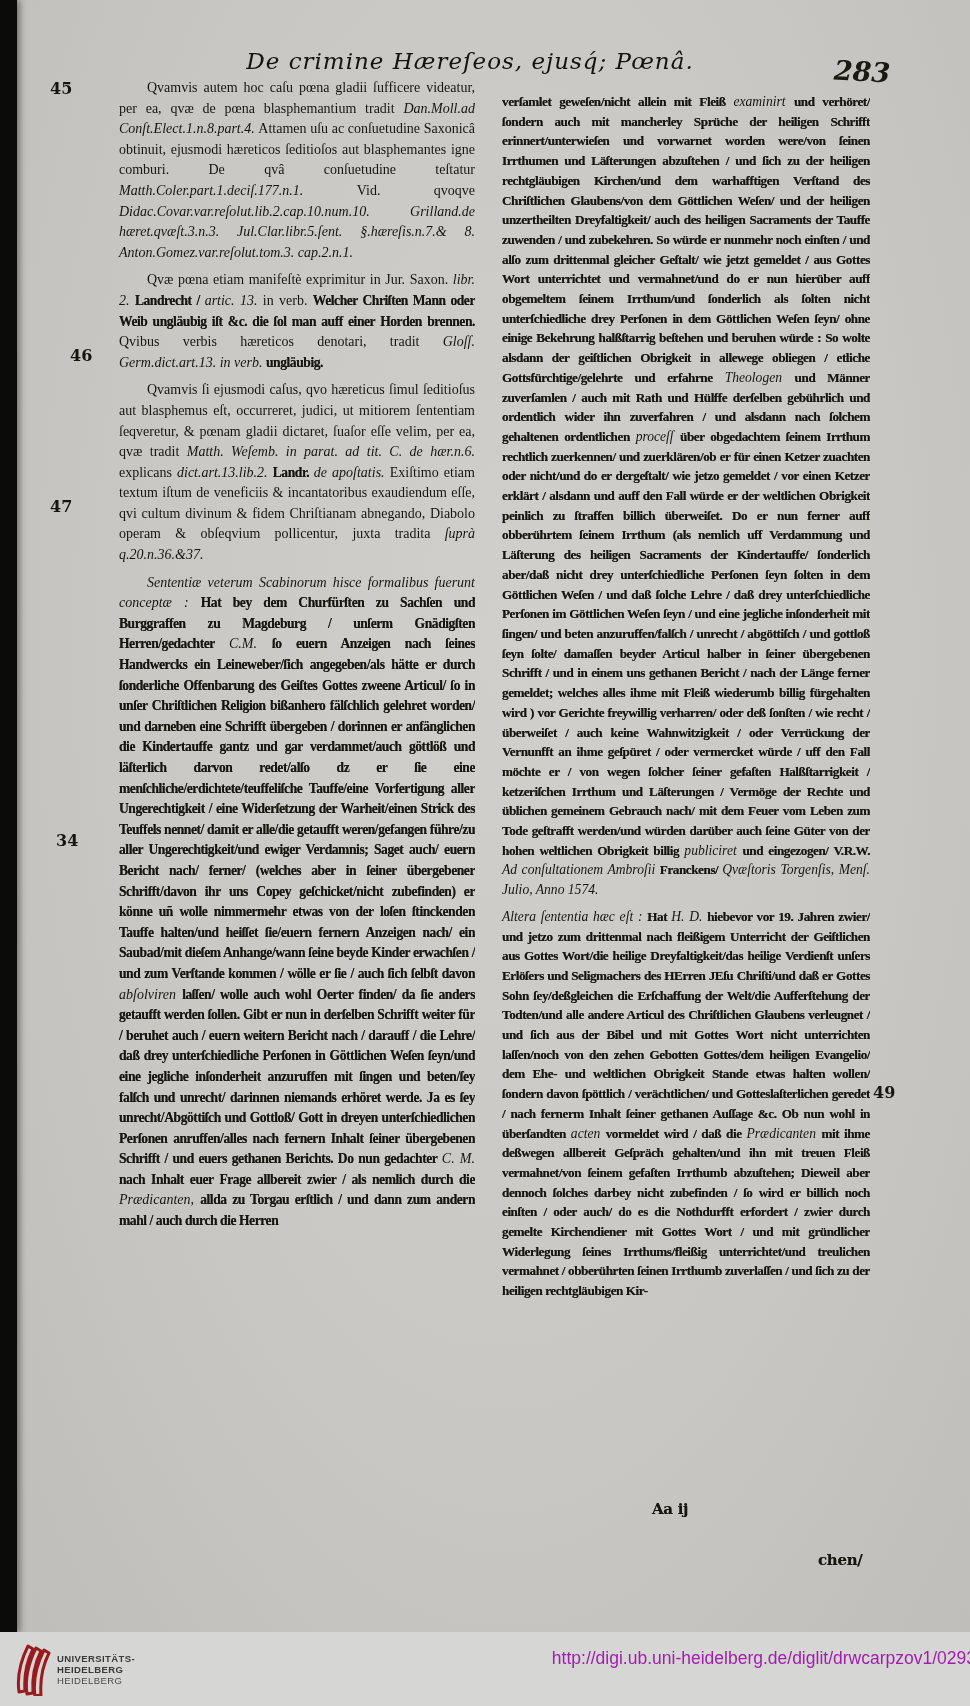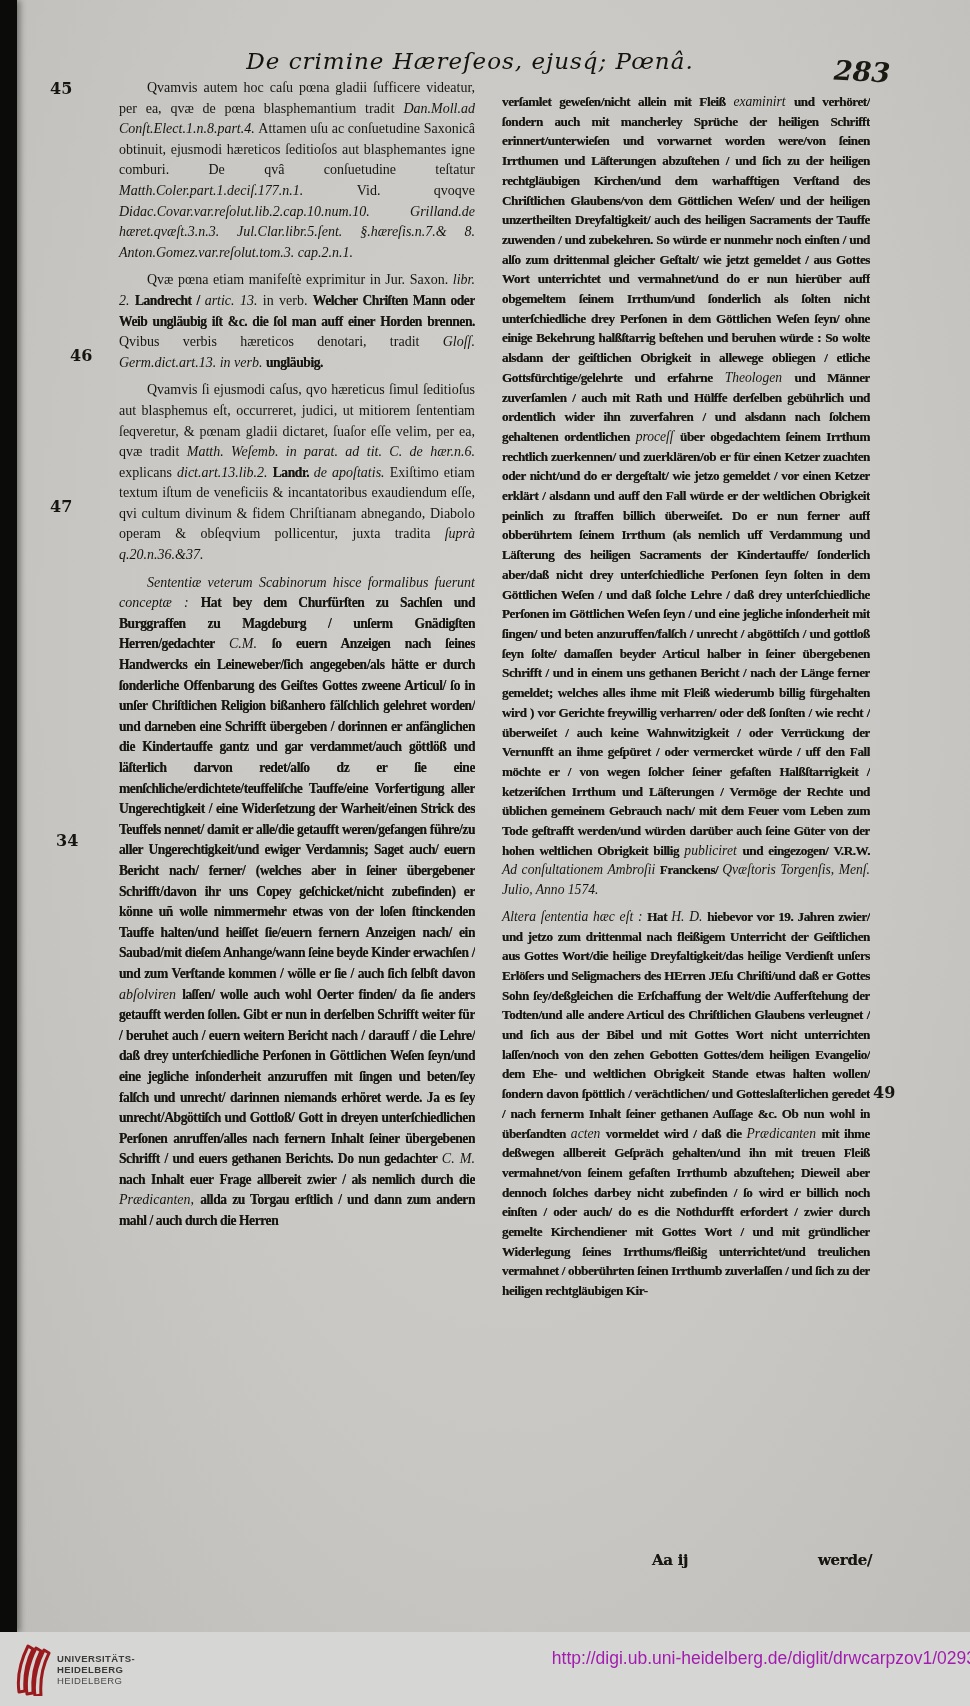--- a/index.html
+++ b/index.html
@@ -43,21 +43,21 @@
 
   .seg.antiqua { font-style:normal; }
   .seg.italic  { font-style:italic; }
   .seg.fraktur { font-weight:bold; letter-spacing:-0.45px; font-size:0.97em;
                  text-shadow:0 0 0.5px rgba(25,24,16,0.65); }
 
   .sig-mark, .catchword {
     position:absolute; font-weight:bold; font-size:15px; letter-spacing:-0.3px;
     color:#17160f; text-shadow:0 0 0.5px rgba(25,24,16,0.6);
   }
-  .sig-mark  { left:652px; top:1551px; }
+  .sig-mark  { left:652px; top:1500px; }
   .catchword { left:818px; top:1551px; }
 
   .footer-bar {
     position:absolute; left:0; top:1632px; width:970px; height:92px;
     background:#d6d6d4; font-family:Liberation Sans, sans-serif;padding-left:12px;
   }
   .logo-icon { position:absolute; left:15px; top:8px; }
   .lib-name  { position:absolute; left:57px; top:21px; font-size:9.5px; line-height:11px;
                font-weight:bold; letter-spacing:0.4px; color:#3a3a3a; }
   .lib-name .light { font-weight:normal; color:#4a4a4a; }
@@ -86,21 +86,21 @@
     <p class="para"><span class="seg antiqua">Qvamvis ſi ejusmodi caſus, qvo hæreticus ſimul ſeditioſus aut blasphemus eſt, occurreret, judici, ut mitiorem ſententiam ſeqveretur, &amp; pœnam gladii dictaret, ſuaſor eſſe velim, per ea, qvæ tradit </span><span class="seg italic">Matth. Weſemb. in parat. ad tit. C. de hær.n.6. </span><span class="seg antiqua">explicans </span><span class="seg italic">dict.art.13.lib.2. </span><span class="seg fraktur">Landr. </span><span class="seg italic">de apoſtatis. </span><span class="seg antiqua">Exiſtimo etiam textum iſtum de veneficiis &amp; incantatoribus exaudiendum eſſe, qvi cultum divinum &amp; fidem Chriſtianam abnegando, Diabolo operam &amp; obſeqvium pollicentur, juxta tradita </span><span class="seg italic">ſuprà q.20.n.36.&amp;37.</span></p>
     <p class="para"><span class="seg italic">Sententiæ veterum Scabinorum hisce formalibus fuerunt conceptæ : </span><span class="seg fraktur">Hat bey dem Churfürſten zu Sachſen und Burggraffen zu Magdeburg / unſerm Gnädigſten Herren/gedachter </span><span class="seg italic">C.M. </span><span class="seg fraktur">ſo euern Anzeigen nach ſeines Handwercks ein Leineweber/ſich angegeben/als hätte er durch ſonderliche Offenbarung des Geiſtes Gottes zweene Articul/ ſo in unſer Chriſtlichen Religion bißanhero fälſchlich gelehret worden/ und darneben eine Schrifft übergeben / dorinnen er anfänglichen die Kindertauffe gantz und gar verdammet/auch göttlöß und läſterlich darvon redet/alſo dz er ſie eine menſchliche/erdichtete/teuffeliſche Tauffe/eine Vorfertigung aller Ungerechtigkeit / eine Widerſetzung der Warheit/einen Strick des Teuffels nennet/ damit er alle/die getaufft weren/gefangen führe/zu aller Ungerechtigkeit/und ewiger Verdamnis; Saget auch/ euern Bericht nach/ ferner/ (welches aber in ſeiner übergebener Schrifft/davon ihr uns Copey geſchicket/nicht zubefinden) er könne uñ wolle nimmermehr etwas von der loſen ſtinckenden Tauffe halten/und heiſſet ſie/euern fernern Anzeigen nach/ ein Saubad/mit dieſem Anhange/wann ſeine beyde Kinder erwachſen / und zum Verſtande kommen / wölle er ſie / auch ſich ſelbſt davon </span><span class="seg italic">abſolviren </span><span class="seg fraktur">laſſen/ wolle auch wohl Oerter finden/ da ſie anders getaufft werden ſollen. Gibt er nun in derſelben Schrifft weiter für / beruhet auch / euern weitern Bericht nach / darauff / die Lehre/ daß drey unterſchiedliche Perſonen in Göttlichen Weſen ſeyn/und eine jegliche inſonderheit anzuruffen mit ſingen und beten/ſey falſch und unrecht/ darinnen niemands erhöret werde. Ja es ſey unrecht/Abgöttiſch und Gottloß/ Gott in dreyen unterſchiedlichen Perſonen anruffen/alles nach fernern Inhalt ſeiner übergebenen Schrifft / und euers gethanen Berichts. Do nun gedachter </span><span class="seg italic">C. M. </span><span class="seg fraktur">nach Inhalt euer Frage allbereit zwier / als nemlich durch die </span><span class="seg italic">Prædicanten, </span><span class="seg fraktur">allda zu Torgau erſtlich / und dann zum andern mahl / auch durch die Herren </span></p>
   </div>
 
   <div class="col col-right">
     <p class="para noindent"><span class="seg fraktur">verſamlet geweſen/nicht allein mit Fleiß </span><span class="seg italic">examinirt </span><span class="seg fraktur">und verhöret/ſondern auch mit mancherley Sprüche der heiligen Schrifft erinnert/unterwieſen und vorwarnet worden were/von ſeinen Irrthumen und Läſterungen abzuſtehen / und ſich zu der heiligen rechtgläubigen Kirchen/und dem warhafftigen Verſtand des Chriſtlichen Glaubens/von dem Göttlichen Weſen/ und der heiligen unzertheilten Dreyfaltigkeit/ auch des heiligen Sacraments der Tauffe zuwenden / und zubekehren. So würde er nunmehr noch einſten / und alſo zum drittenmal gleicher Geſtalt/ wie jetzt gemeldet / aus Gottes Wort unterrichtet und vermahnet/und do er nun hierüber auff obgemeltem ſeinem Irrthum/und ſonderlich als ſolten nicht unterſchiedliche drey Perſonen in dem Göttlichen Weſen ſeyn/ ohne einige Bekehrung halßſtarrig beſtehen und beruhen würde : So wolte alsdann der geiſtlichen Obrigkeit in allewege obliegen / etliche Gottsfürchtige/gelehrte und erfahrne </span><span class="seg italic">Theologen </span><span class="seg fraktur">und Männer zuverſamlen / auch mit Rath und Hülffe derſelben gebührlich und ordentlich wider ihn zuverfahren / und alsdann nach ſolchem gehaltenen ordentlichen </span><span class="seg italic">proceſſ </span><span class="seg fraktur">über obgedachtem ſeinem Irrthum rechtlich zuerkennen/ und zuerklären/ob er für einen Ketzer zuachten oder nicht/und do er dergeſtalt/ wie jetzo gemeldet / vor einen Ketzer erklärt / alsdann und auff den Fall würde er der weltlichen Obrigkeit peinlich zu ſtraffen billich überweiſet. Do er nun ferner auff obberührtem ſeinem Irrthum (als nemlich uff Verdammung und Läſterung des heiligen Sacraments der Kindertauffe/ ſonderlich aber/daß nicht drey unterſchiedliche Perſonen ſeyn ſolten in dem Göttlichen Weſen / und daß ſolche Lehre / daß drey unterſchiedliche Perſonen im Göttlichen Weſen ſeyn / und eine jegliche inſonderheit mit ſingen/ und beten anzuruffen/falſch / unrecht / abgöttiſch / und gottloß ſeyn ſolte/ damaſſen beyder Articul halber in ſeiner übergebenen Schrifft / und in einem uns gethanen Bericht / nach der Länge ferner gemeldet; welches alles ihme mit Fleiß wiederumb billig fürgehalten wird ) vor Gerichte freywillig verharren/ oder deß ſonſten / wie recht / überweiſet / auch keine Wahnwitzigkeit / oder Verrückung der Vernunfft an ihme geſpüret / oder vermercket würde / uff den Fall möchte er / von wegen ſolcher ſeiner gefaſten Halßſtarrigkeit / ketzeriſchen Irrthum und Läſterungen / Vermöge der Rechte und üblichen gemeinem Gebrauch nach/ mit dem Feuer vom Leben zum Tode geſtrafft werden/und würden darüber auch ſeine Güter von der hohen weltlichen Obrigkeit billig </span><span class="seg italic">publiciret </span><span class="seg fraktur">und eingezogen/ V.R.W. </span><span class="seg italic">Ad conſultationem Ambroſii </span><span class="seg fraktur">Franckens/ </span><span class="seg italic">Qvæſtoris Torgenſis, Menſ. Julio, Anno 1574.</span></p>
     <p class="para noindent"><span class="seg italic">Altera ſententia hæc eſt : </span><span class="seg fraktur">Hat </span><span class="seg italic">H. D. </span><span class="seg fraktur">hiebevor vor 19. Jahren zwier/ und jetzo zum drittenmal nach fleißigem Unterricht der Geiſtlichen aus Gottes Wort/die heilige Dreyfaltigkeit/das heilige Verdienſt unſers Erlöſers und Seligmachers des HErren JEſu Chriſti/und daß er Gottes Sohn ſey/deßgleichen die Erſchaffung der Welt/die Aufferſtehung der Todten/und alle andere Articul des Chriſtlichen Glaubens verleugnet / und ſich aus der Bibel und mit Gottes Wort nicht unterrichten laſſen/noch von den zehen Gebotten Gottes/dem heiligen Evangelio/ dem Ehe- und weltlichen Obrigkeit Stande etwas halten wollen/ ſondern davon ſpöttlich / verächtlichen/ und Gotteslaſterlichen geredet / nach fernerm Inhalt ſeiner gethanen Auſſage &amp;c. Ob nun wohl in überſandten </span><span class="seg italic">acten </span><span class="seg fraktur">vormeldet wird / daß die </span><span class="seg italic">Prædicanten </span><span class="seg fraktur">mit ihme deßwegen allbereit Geſpräch gehalten/und ihn mit treuen Fleiß vermahnet/von ſeinem gefaſten Irrthumb abzuſtehen; Dieweil aber dennoch ſolches darbey nicht zubefinden / ſo wird er billich noch einſten / oder auch/ do es die Nothdurfft erfordert / zwier durch gemelte Kirchendiener mit Gottes Wort / und mit gründlicher Widerlegung ſeines Irrthums/fleißig unterrichtet/und treulichen vermahnet / obberührten ſeinen Irrthumb zuverlaſſen / und ſich zu der heiligen rechtgläubigen Kir-</span></p>
   </div>
 
   <span class="sig-mark">Aa ij</span>
-  <span class="catchword">werde/</span>
+  <span class="catchword">chen/</span>
 
   <div class="footer-bar">
     <span class="logo-icon">
       <svg width="38" height="56" viewBox="0 0 38 56">
         <g fill="none" stroke="#9a1b1e" stroke-width="3" stroke-linejoin="round">
           <path d="M4 52 C2 38 5 22 13 6 L18 9 C11 23 9 38 10 51 Z"></path>
           <path d="M12 54 C10 40 13 24 21 8 L26 11 C19 25 17 40 18 53 Z"></path>
           <path d="M20 56 C18 42 21 26 29 10 L34 13 C27 27 25 42 26 55 Z"></path>
         </g>
       </svg>

